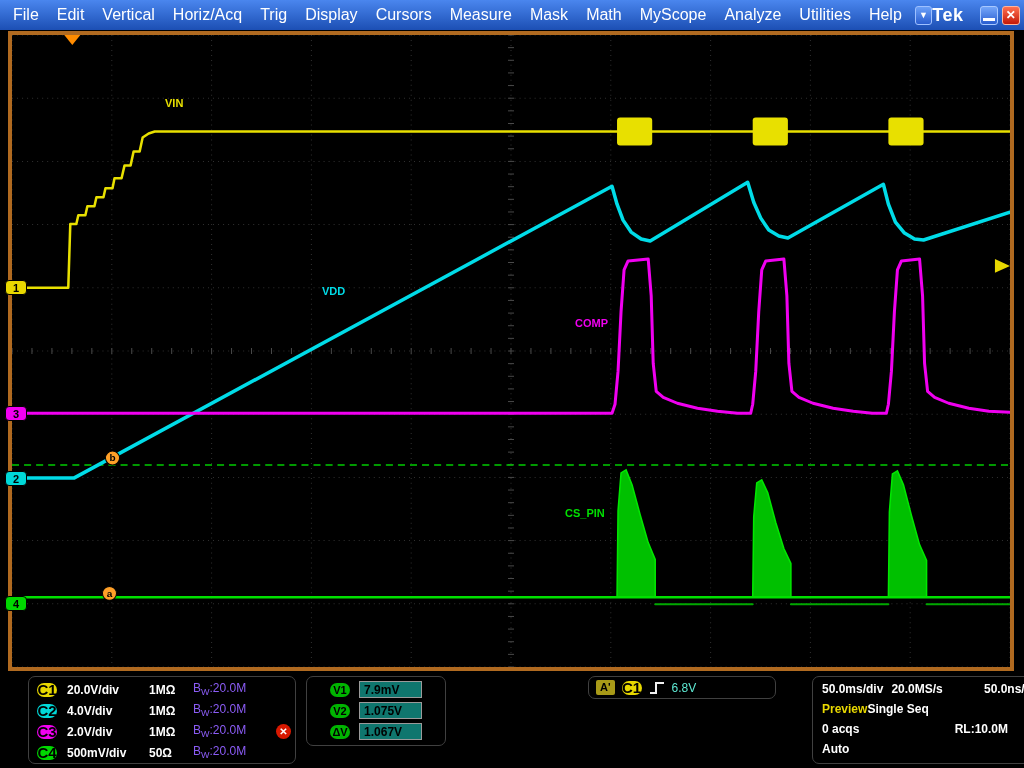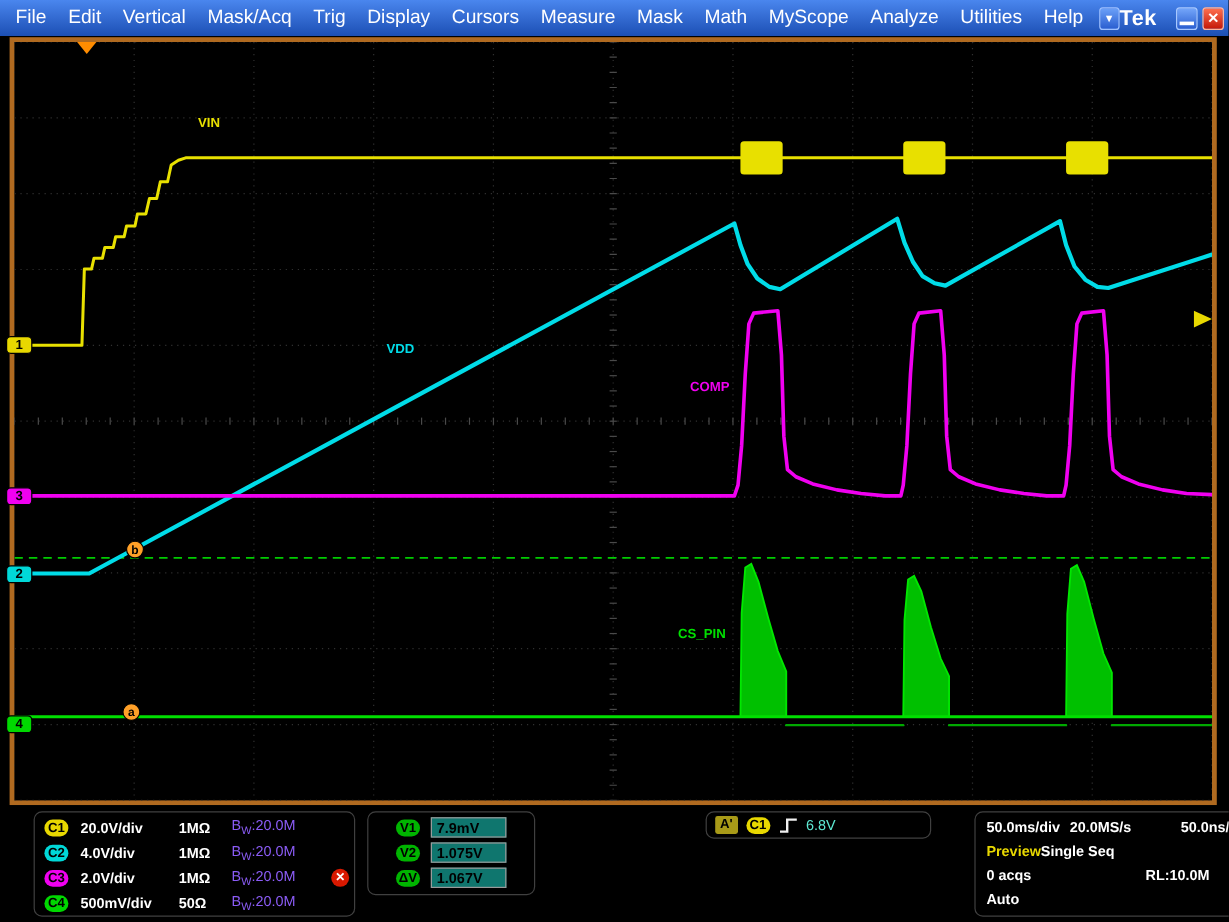--- a/index.html
+++ b/index.html
@@ -28,21 +28,21 @@
   .ch-badge { position:absolute; left:-7px; width:22px; height:15px; line-height:15px; border-radius:4px;
     color:#000; font-size:11px; font-weight:bold; text-align:center; border:1px solid #000; }
 
   
   .bottom { position:absolute; left:0; top:671px; width:1024px; height:97px; background:#000; }
   .panel { position:absolute; background:#000; border:1px solid #404040; border-radius:7px; }
 
   .chan-panel { left:28px; top:5px; width:268px; height:88px; padding:2px 0; }
   .chan-row { position:relative; display:flex; align-items:center; height:21px; padding:0 8px; }
   .pill { display:inline-block; width:20px; height:14px; line-height:14px; border-radius:7px;
-    color:#000; font-size:11px; font-weight:bold; text-align:center; }
+    color:#000; font-size:15px; font-weight:bold; text-align:center; }
   .scale-val { width:82px; margin-left:10px; color:#fff; font-size:12px; font-weight:bold; }
   .imp-val { width:44px; color:#fff; font-size:12px; font-weight:bold; }
   .bw-val { color:#8b5cf6; font-size:12px; font-weight:normal; }
   .bw-val sub { font-size:9px; }
   .off-icon { position:absolute; right:4px; width:15px; height:15px; border-radius:50%;
     background:#d81800; color:#fff; font-size:10px; font-weight:bold; text-align:center; line-height:15px; }
 
   .cursor-panel { left:306px; top:5px; width:140px; height:70px; padding:2px 15px; }
   .cur-row { display:flex; align-items:center; height:21px; padding:0 8px; }
   .cur-pill { display:inline-block; width:28px; height:14px; line-height:14px; border-radius:7px;
@@ -68,21 +68,21 @@
 </style>
 </head>
 <body>
 
 <div id="screen">
 
   <div class="menubar">
     <div class="menu-item">File</div>
     <div class="menu-item">Edit</div>
     <div class="menu-item">Vertical</div>
-    <div class="menu-item">Mask/Acq</div>
+    <div class="menu-item">Horiz/Acq</div>
     <div class="menu-item">Trig</div>
     <div class="menu-item">Display</div>
     <div class="menu-item">Cursors</div>
     <div class="menu-item">Measure</div>
     <div class="menu-item">Mask</div>
     <div class="menu-item">Math</div>
     <div class="menu-item">MyScope</div>
     <div class="menu-item">Analyze</div>
     <div class="menu-item">Utilities</div>
     <div class="menu-item">Help</div>
@@ -241,21 +241,21 @@
         <polygon points="993,232 978,225 978,239" fill="#e8d800"></polygon>
         <circle cx="100" cy="425" r="7" fill="#ffa028" stroke="#000" stroke-width="1"></circle>
         <text x="100" y="428.5" text-anchor="middle" font-size="10" font-weight="bold" fill="#000" font-family="Liberation Sans, sans-serif">b</text>
         <circle cx="97" cy="561" r="7" fill="#ffa028" stroke="#000" stroke-width="1"></circle>
         <text x="97" y="564.5" text-anchor="middle" font-size="10" font-weight="bold" fill="#000" font-family="Liberation Sans, sans-serif">a</text>
       </svg>
 
     <div class="wave-label" style="left:153px;top:62px;color:#e8e000">VIN</div>
     <div class="wave-label" style="left:310px;top:250px;color:#00dce8">VDD</div>
     <div class="wave-label" style="left:563px;top:282px;color:#f000f0">COMP</div>
-    <div class="wave-label" style="left:553px;top:488px;color:#00e000">CS_PIN</div>
+    <div class="wave-label" style="left:553px;top:472px;color:#00e000">CS_PIN</div>
 
     <div class="ch-badge" style="top: 245px; background: rgb(232, 216, 0);">1</div>
     <div class="ch-badge" style="top: 371px; background: rgb(240, 0, 240);">3</div>
     <div class="ch-badge" style="top: 436px; background: rgb(0, 216, 216);">2</div>
     <div class="ch-badge" style="top: 561px; background: rgb(0, 216, 0);">4</div>
   </div>
 
   <div class="bottom">
 
     <div class="panel chan-panel">

